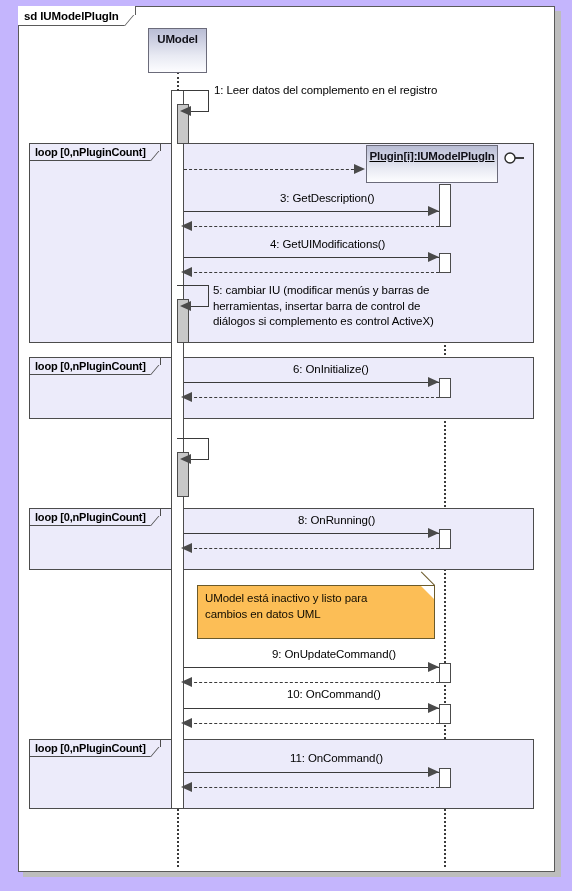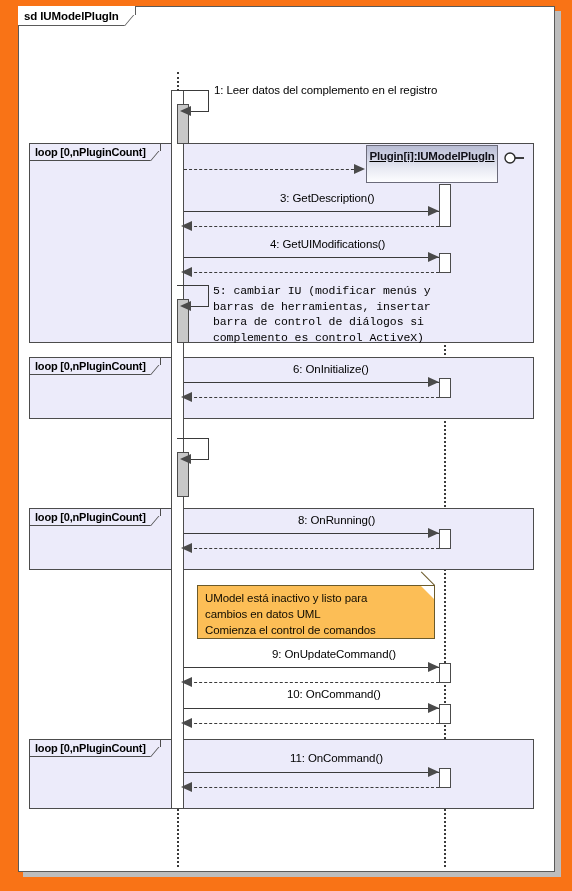--- a/index.html
+++ b/index.html
@@ -10,21 +10,21 @@
   }
   body {
     font-family: "Liberation Sans", sans-serif;
     -webkit-font-smoothing: antialiased;
   }
 
   #canvas {
     position: relative;
     width: 572px;
     height: 891px;
-    background: #f97316;
+    background: #c4b5fd;
     overflow: hidden;
   }
 
   
   .frame-shadow {
     position: absolute;
     left: 23px;
     top: 11px;
     width: 538px;
     height: 866px;
@@ -199,21 +199,20 @@
     position: absolute;
     font-size: 11.5px;
     color: #000;
     white-space: nowrap;
     z-index: 6;
     letter-spacing: -0.1px;
   }
   .msg-label.multiline {
     white-space: normal;
     line-height: 15.5px;
-    font-family: Liberation Mono, monospace;
   }
 
   
   .selfmsg {
     position: absolute;
     box-sizing: border-box;
     border: 1px solid #3a3a3a;
     border-left: none;
     background: transparent;
     z-index: 4;
@@ -292,20 +291,23 @@
     </div>
   </div>
 
   <div class="fragment" style="left:29px; top:739px; width:505px; height:70px;">
     <div class="frag-tab">
       <span>loop [0,nPluginCount]</span>
       <span class="frag-tab-cut"></span>
     </div>
   </div>
 
+  <div class="objbox" style="left:148px; top:28px; width:59px; height:45px;">
+    <span class="objlabel">UModel</span>
+  </div>
 
   <div class="objbox" style="left:366px; top:145px; width:132px; height:38px;text-decoration:underline;">
     <span class="objlabel">Plugin[i]:IUModelPlugIn</span>
   </div>
 
   <svg class="lollipop" style="left:503px; top:150px;" width="24" height="16" viewBox="0 0 24 16">
     <circle cx="7" cy="8" r="5" fill="#ffffff" stroke="#2a2a2a" stroke-width="1.4"></circle>
     <line x1="12" y1="8" x2="21" y2="8" stroke="#2a2a2a" stroke-width="1.8"></line>
   </svg>
 
@@ -360,21 +362,20 @@
 
   <div class="msg-label" style="left:298px; top:514px;text-align:center;">8: OnRunning()</div>
   <div class="msg-line" style="left:184px; top:533px; width:255px;"></div>
   <div class="arrow right" style="left:428px; top:528px;"></div>
   <div class="msg-line ret" style="left:184px; top:548px; width:255px;"></div>
   <div class="arrow left" style="left:181px; top:543px;"></div>
 
   <div class="note" style="left:197px; top:585px; width:238px; height:54px;">
     <div>UModel está inactivo y listo para</div>
     <div>cambios en datos UML</div>
-    <div>Comienza el control de comandos</div>
     <span class="note-fold2"></span>
     <span class="note-foldline"></span>
   </div>
 
   <div class="msg-label" style="left:272px; top:648px;">9: OnUpdateCommand()</div>
   <div class="msg-line" style="left:184px; top:667px; width:255px;"></div>
   <div class="arrow right" style="left:428px; top:662px;"></div>
   <div class="msg-line ret" style="left:184px; top:682px; width:255px;"></div>
   <div class="arrow left" style="left:181px; top:677px;"></div>
 

